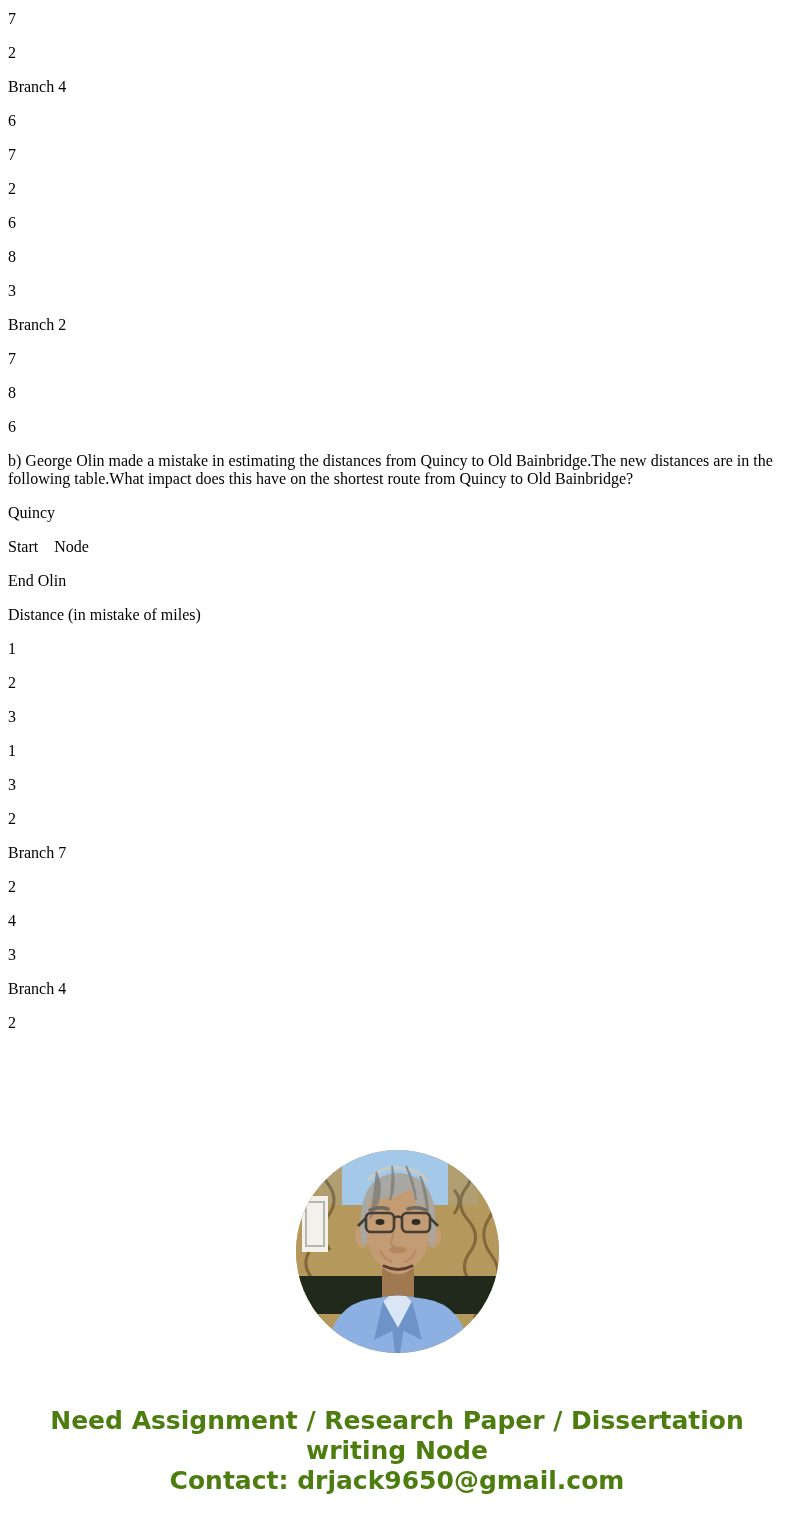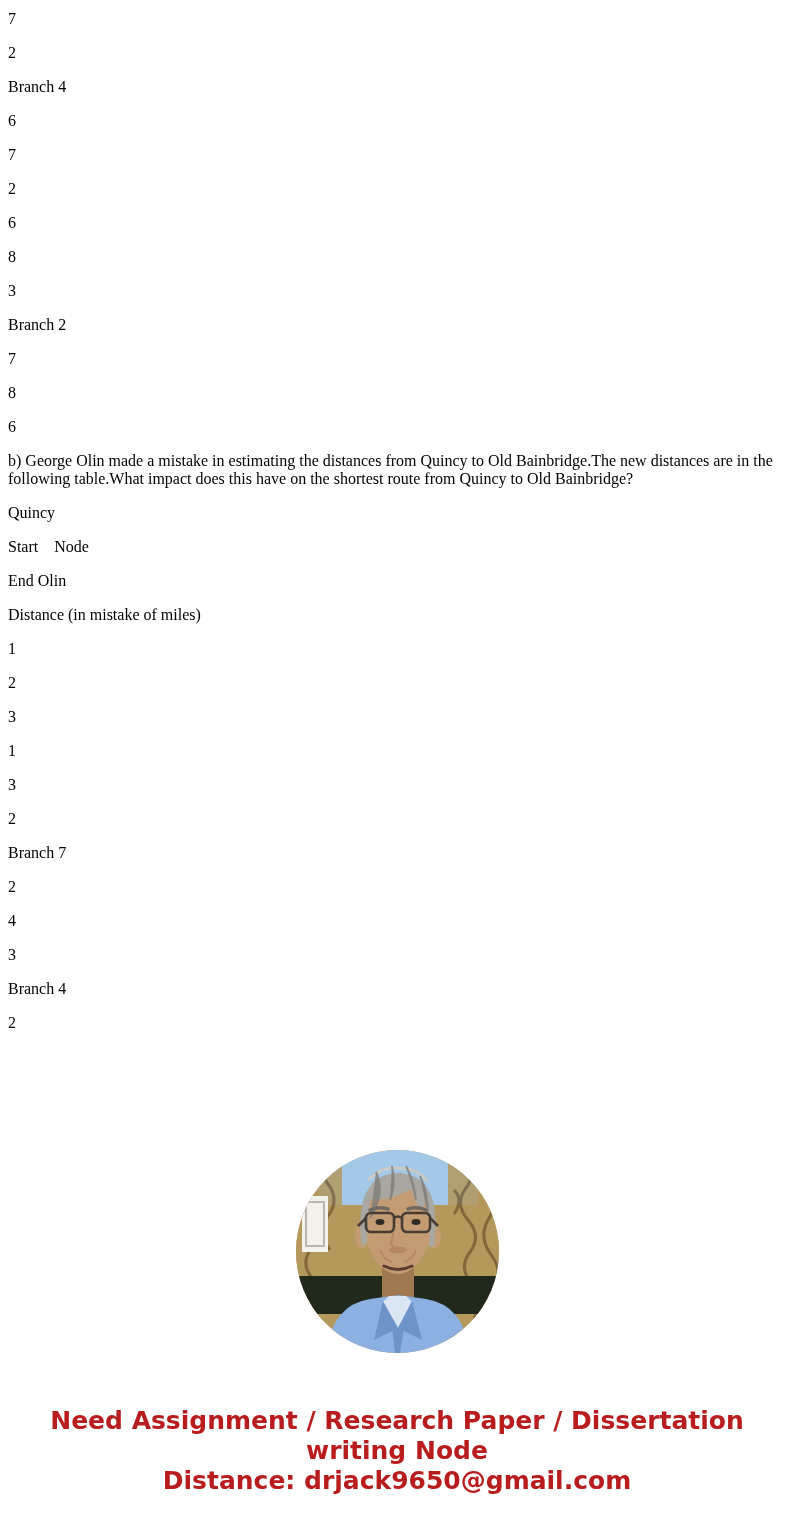--- a/index.html
+++ b/index.html
@@ -36,21 +36,21 @@
     overflow: hidden;
   }
   .avatar svg { display: block; }
   .footer {
     margin-top: 53px;
     text-align: center;
     font-family: "DejaVu Sans", sans-serif;
     font-weight: bold;
     font-size: 25px;
     line-height: 30px;
-    color: #b91c1c;
+    color: #4d7c0f;
   }
 </style>
 </head>
 <body>
 
 <div class="content">
     <p>7</p>
     <p>2</p>
     <p>Branch 4</p>
     <p>6</p>
@@ -153,14 +153,14 @@
         <path d="M98,68 q3.5,-3 8,0"></path>
         <path d="M70,68 L62,76 M134,68 L142,76"></path>
       </g>
     </svg>
   </div>
 </div>
 
 <div class="footer">
   <div>Need Assignment / Research Paper / Dissertation</div>
   <div>writing Node</div>
-  <div>Distance: drjack9650@gmail.com</div>
+  <div>Contact: drjack9650@gmail.com</div>
 </div>
 
 </body></html>

